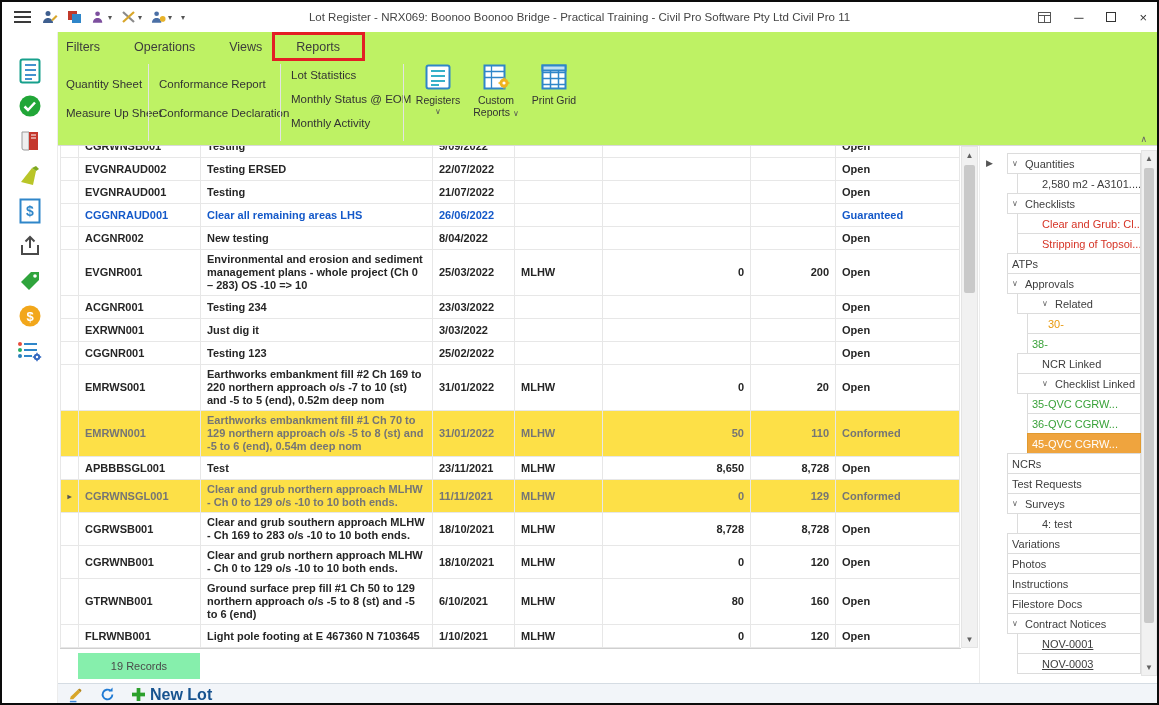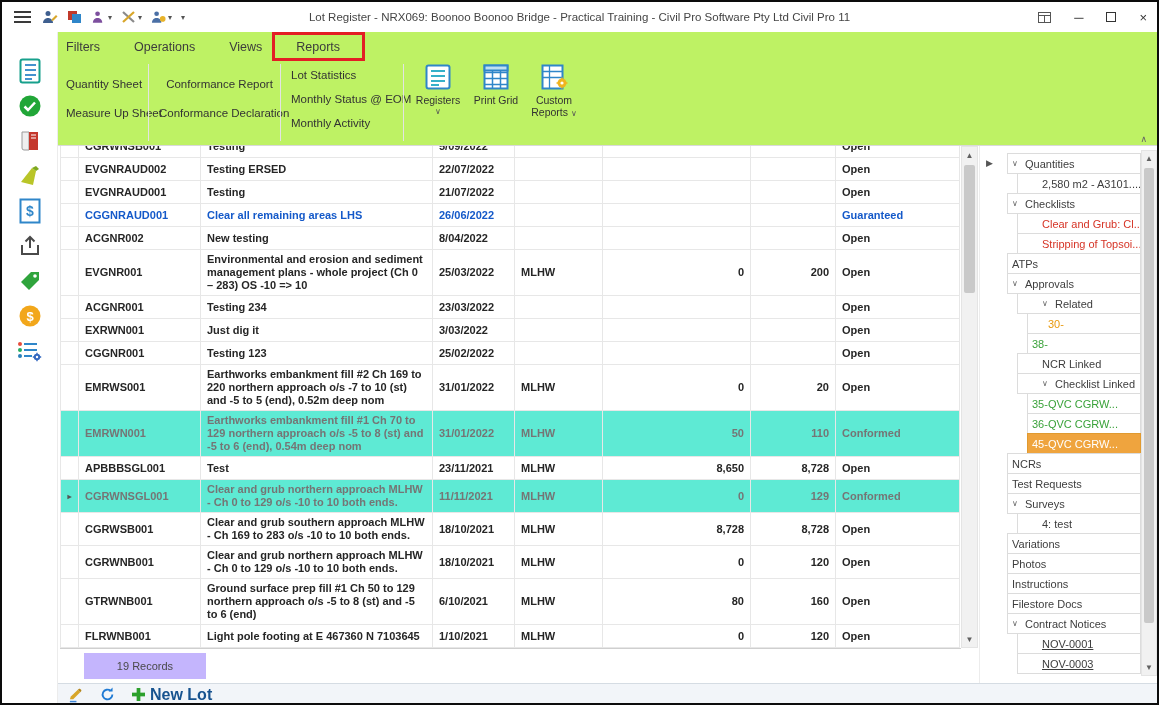--- a/index.html
+++ b/index.html
@@ -23,21 +23,21 @@
   .sidebar { position:absolute; left:0; top:30px; width:56px; bottom:0; background:#fff; border-right:1px solid #ececec; display:flex; flex-direction:column; align-items:center; padding-top:26px; gap:9px; }
   .sbi { width:26px; height:26px; display:flex; align-items:center; justify-content:center; cursor:pointer; }
 
   
   .ribbon { position:absolute; left:56px; top:30px; right:0; height:114px; background:#bef264; border-bottom:1px solid #d9d9d9; }
   .tab-row { position:absolute; left:8px; top:2px; height:26px; display:flex; gap:34px; align-items:center; font-size:12.5px; color:#3c3c3c; }
   .rtab { cursor:pointer; white-space:nowrap; }
   .ribbon-body { position:absolute; left:0; top:28px; right:0; bottom:0; display:flex; }
   .rgroup { display:flex; flex-direction:column; }
   .rgroup.sheets { width:90px; padding:18px 0 0 8px; gap:17px; }
-  .rgroup.conf { width:131px; padding:18px 0 0 10px; gap:17px;text-align:center; }
+  .rgroup.conf { width:131px; padding:18px 0 0 10px; gap:17px; }
   .rgroup.menu { width:122px; padding:9px 0 0 10px; gap:12px; }
   .rtext { font-size:11.5px; color:#333; cursor:pointer; white-space:nowrap; }
   .rsep { width:1px; background:#e3e3e3; margin:4px 0; }
   .rgroup.big { flex-direction:row; gap:6px; padding:3px 4px 0 8px; }
   .bigbtn { width:52px; display:flex; flex-direction:column; align-items:center; text-align:center; font-size:10.5px; color:#333; cursor:pointer; line-height:12px; }
   .bigbtn svg { margin-bottom:3px; }
   .bigbtn .wrap { width:52px; }
   .collapse-chevron { position:absolute; right:10px; bottom:1px; font-size:9px; color:#666; cursor:pointer; }
 
   
@@ -45,26 +45,26 @@
 
   
   .grid-wrap { position:absolute; left:56px; top:144px; width:921px; height:537px; background:#fff; }
   .table-clip { position:absolute; left:2px; top:0; width:901px; height:502px; overflow:hidden; }
   table.lots { border-collapse:collapse; table-layout:fixed; width:899px; margin-top:-12px;font-weight:bold; }
   .lots td { border:1px solid #e7e7e7; font-size:11px; color:#262626; padding:3px 6px; vertical-align:middle; line-height:13px; overflow:hidden; }
   .lots tr { height:23px; background:#fff; }
   .lots td.exp { padding:3px 2px; font-size:8px; color:#555; text-align:center; }
   .lots td.num { text-align:right; }
   tr.row-link td { color:#1459c9; }
-  tr.row-conformed td { background:#5eead4; color:#757575; }
+  tr.row-conformed td { background:#fde047; color:#757575; }
   .vscroll { position:absolute; left:903px; top:0; width:17px; height:502px; background:#f1f1f1; border:1px solid #e4e4e4; }
   .vs-arrow { position:absolute; left:0; width:15px; height:16px; display:flex; align-items:center; justify-content:center; font-size:8px; color:#606060; cursor:pointer; }
   .vs-thumb { position:absolute; left:2px; width:11px; background:#c9c9c9; border-radius:2px; cursor:pointer; }
   .records-bar { position:absolute; left:2px; top:502px; width:901px; height:34px; border-top:1px solid #cfcfcf; background:#fff; }
-  .records-chip { position:absolute; left:24px; top:4px; width:122px; height:26px; background:#c4b5fd; display:flex; align-items:center; justify-content:center; font-size:11px; color:#4a4a4a; }
+  .records-chip { position:absolute; left:18px; top:4px; width:122px; height:26px; background:#86efac; display:flex; align-items:center; justify-content:center; font-size:11px; color:#4a4a4a; }
 
   
   .tree-panel { position:absolute; left:977px; top:144px; width:180px; height:537px; background:#fff; border-left:1px solid #ececec; }
   .tree-collapse { position:absolute; left:6px; top:12px; font-size:9px; color:#555; cursor:pointer; }
   .tree-rows { position:absolute; left:27px; top:8px; width:134px; }
   .tree-row { height:21px; margin-top:-1px; border:1px solid #dcdcdc; background:#fff; display:flex; align-items:center; gap:3px; padding:0 4px; font-size:11px; color:#3d3d3d; cursor:pointer; white-space:nowrap; overflow:hidden; }
   .tree-row.lvl1 { margin-left:10px;padding-left:24px; }
   .tree-row.lvl2 { margin-left:20px; }
   .texp { font-size:8px; color:#666; width:10px; flex:none; }
   .tree-row.c-red { color:#d63426; }
@@ -249,35 +249,35 @@
               <line x1="8" y1="8" x2="22" y2="8" stroke="#35b0c9" stroke-width="2"></line>
               <line x1="8" y1="13" x2="22" y2="13" stroke="#35b0c9" stroke-width="2"></line>
               <line x1="8" y1="18" x2="22" y2="18" stroke="#35b0c9" stroke-width="2"></line>
               <line x1="8" y1="22" x2="16" y2="22" stroke="#35b0c9" stroke-width="2"></line>
             </svg>
           <span class="wrap">Registers</span>
           <span class="dd">∨</span>
         </div>
         <div class="bigbtn">
           <svg width="30" height="28" viewBox="0 0 30 28">
-              <rect x="3.5" y="2.5" width="23" height="23" fill="#fff" stroke="#2f86c9" stroke-width="2"></rect>
-              <path d="M3.5 9.5h23M3.5 15.5h23M3.5 21.5h23M11.5 2.5v23M19.5 2.5v23" stroke="#2f86c9" stroke-width="1.5"></path>
-              <rect x="3.5" y="2.5" width="23" height="5" fill="#bfe0f2" stroke="#2f86c9" stroke-width="2"></rect>
-            </svg>
-          <span class="wrap">Print Grid</span>
-        </div>
-        <div class="bigbtn">
-          <svg width="30" height="28" viewBox="0 0 30 28">
               <rect x="3.5" y="2.5" width="20" height="23" fill="#fff" stroke="#2f86c9" stroke-width="2"></rect>
               <path d="M3.5 8.5h20M3.5 14.5h20M10.5 2.5v23" stroke="#2f86c9" stroke-width="1.3"></path>
               <circle cx="23" cy="20" r="4.5" fill="#f0b41e"></circle>
               <circle cx="23" cy="20" r="1.6" fill="#fff"></circle>
               <path d="M23 14.5v2M23 23.5v2M17.5 20h2M26.5 20h2" stroke="#f0b41e" stroke-width="1.5"></path>
             </svg>
           <span class="wrap"><span>Custom Reports</span> <span class="dd">∨</span></span>
+        </div>
+        <div class="bigbtn">
+          <svg width="30" height="28" viewBox="0 0 30 28">
+              <rect x="3.5" y="2.5" width="23" height="23" fill="#fff" stroke="#2f86c9" stroke-width="2"></rect>
+              <path d="M3.5 9.5h23M3.5 15.5h23M3.5 21.5h23M11.5 2.5v23M19.5 2.5v23" stroke="#2f86c9" stroke-width="1.5"></path>
+              <rect x="3.5" y="2.5" width="23" height="5" fill="#bfe0f2" stroke="#2f86c9" stroke-width="2"></rect>
+            </svg>
+          <span class="wrap">Print Grid</span>
         </div>
       </div>
     </div>
     <span class="collapse-chevron">∧</span>
   </div>
 
   <div class="annotation"></div>
 
   <div class="grid-wrap">
     <div class="table-clip">

